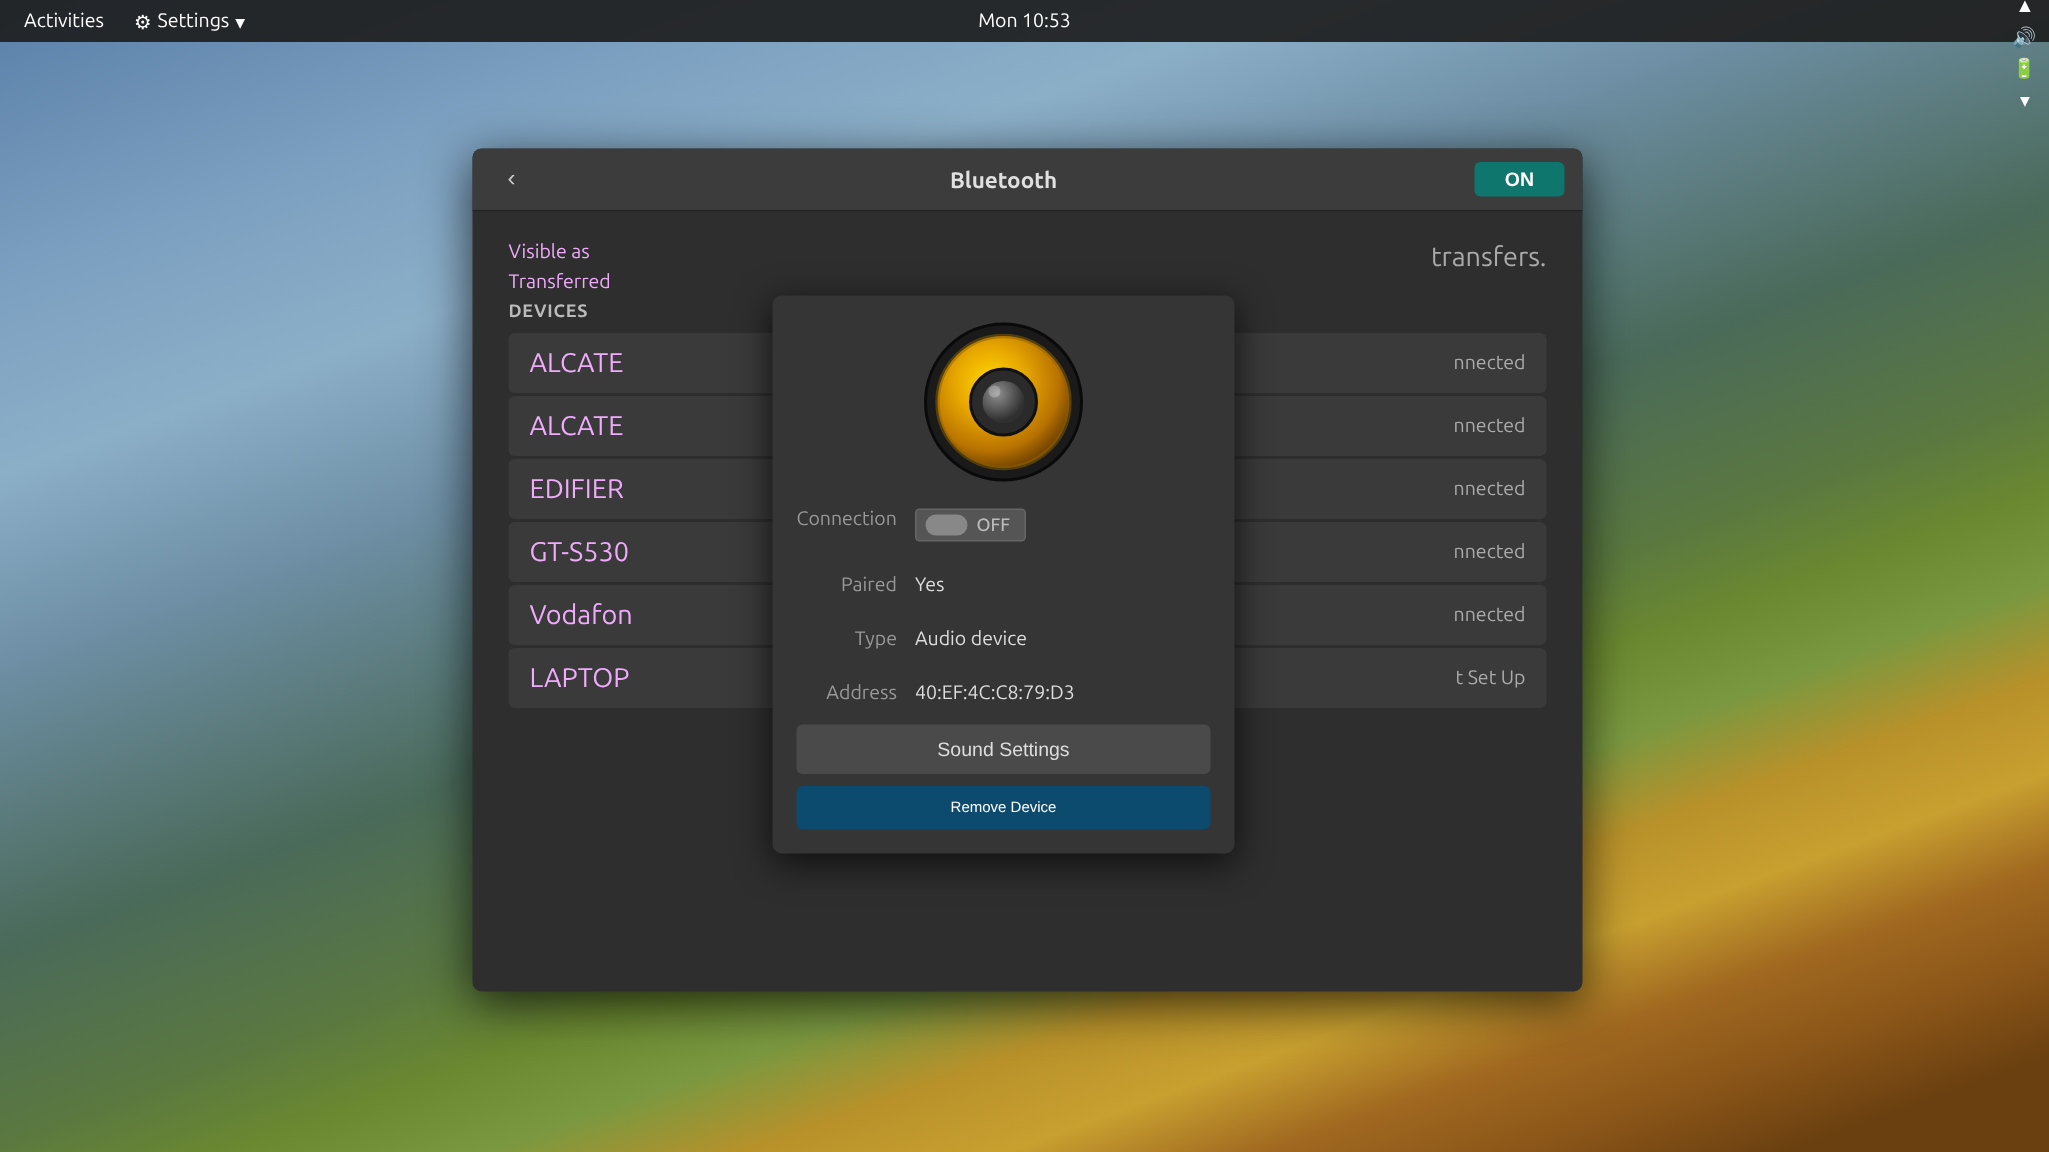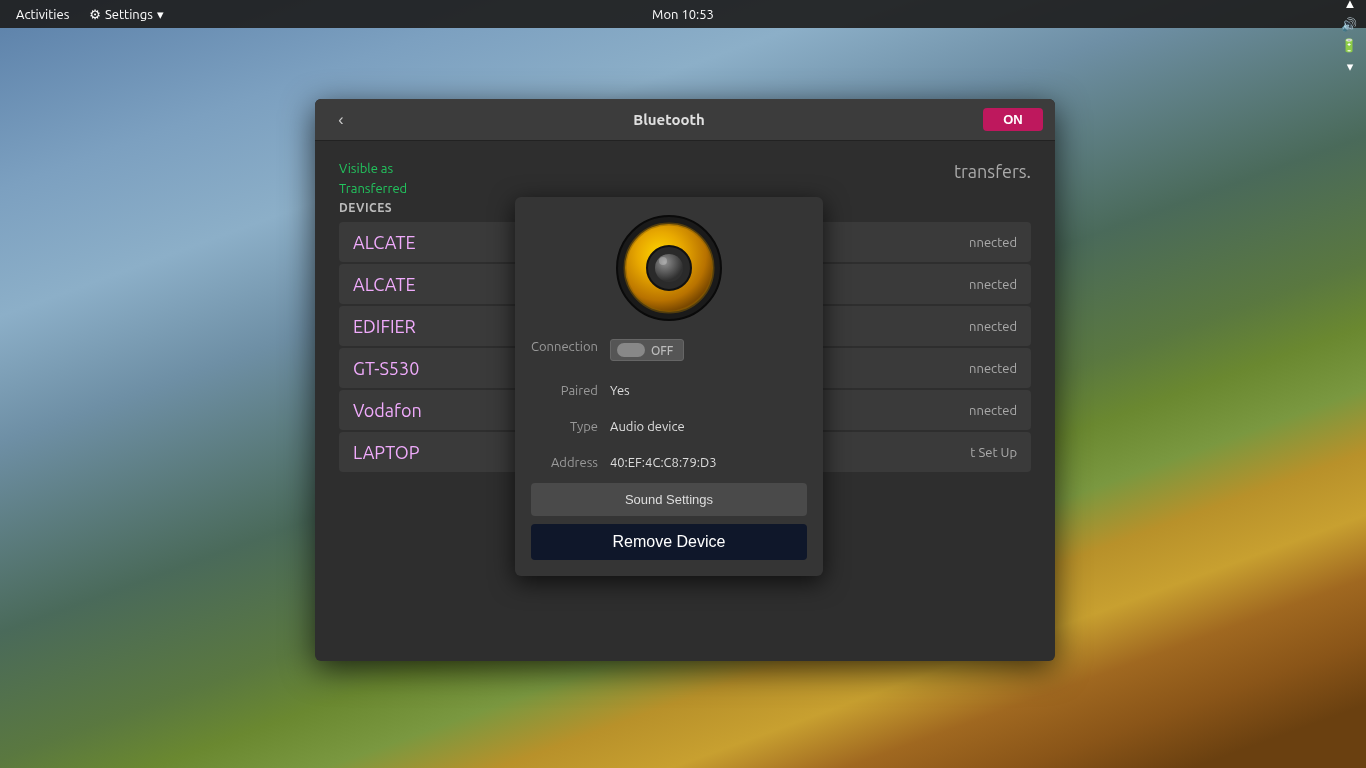--- a/index.html
+++ b/index.html
@@ -108,37 +108,37 @@
       align-items: center;
       justify-content: center;
       border-radius: 4px;
     }
     .bt-title {
       color: #e0e0e0;
       font-size: 15px;
       font-weight: 600;
     }
     .bt-toggle-on {
-      background: #be185d;
+      background: #0f766e;
       color: #fff;
       border: none;
       border-radius: 4px;
       padding: 4px 14px;
       font-size: 13px;
       font-weight: 600;
       cursor: pointer;
       width: 60px;
     }
     .bt-content {
       padding: 20px 24px;
       min-height: 520px;
       position: relative;
     }
     .bt-visible-text {
-      color: #22c55e;
+      color: #f0abfc;
       font-size: 13px;
       margin-bottom: 6px;
     }
     .devices-section h3 {
       color: #bbb;
       font-size: 12px;
       font-weight: 600;
       text-transform: uppercase;
       letter-spacing: 0.5px;
       margin-bottom: 8px;
@@ -233,26 +233,26 @@
       color: #ddd;
       border: none;
       border-radius: 4px;
       padding: 9px 0;
       font-size: 13px;
       cursor: pointer;
       margin-bottom: 8px;
     }
     .popup-remove-btn {
       width: 100%;
-      background: #0f172a;
+      background: #0c4a6e;
       color: #fff;
       border: none;
       border-radius: 4px;
       padding: 9px 0;
-      font-size: 16px;
+      font-size: 10px;
       font-weight: 500;
       cursor: pointer;
     }
 
     
     .connection-row {
       display: flex;
       align-items: center;
     }
     .conn-toggle-box {

